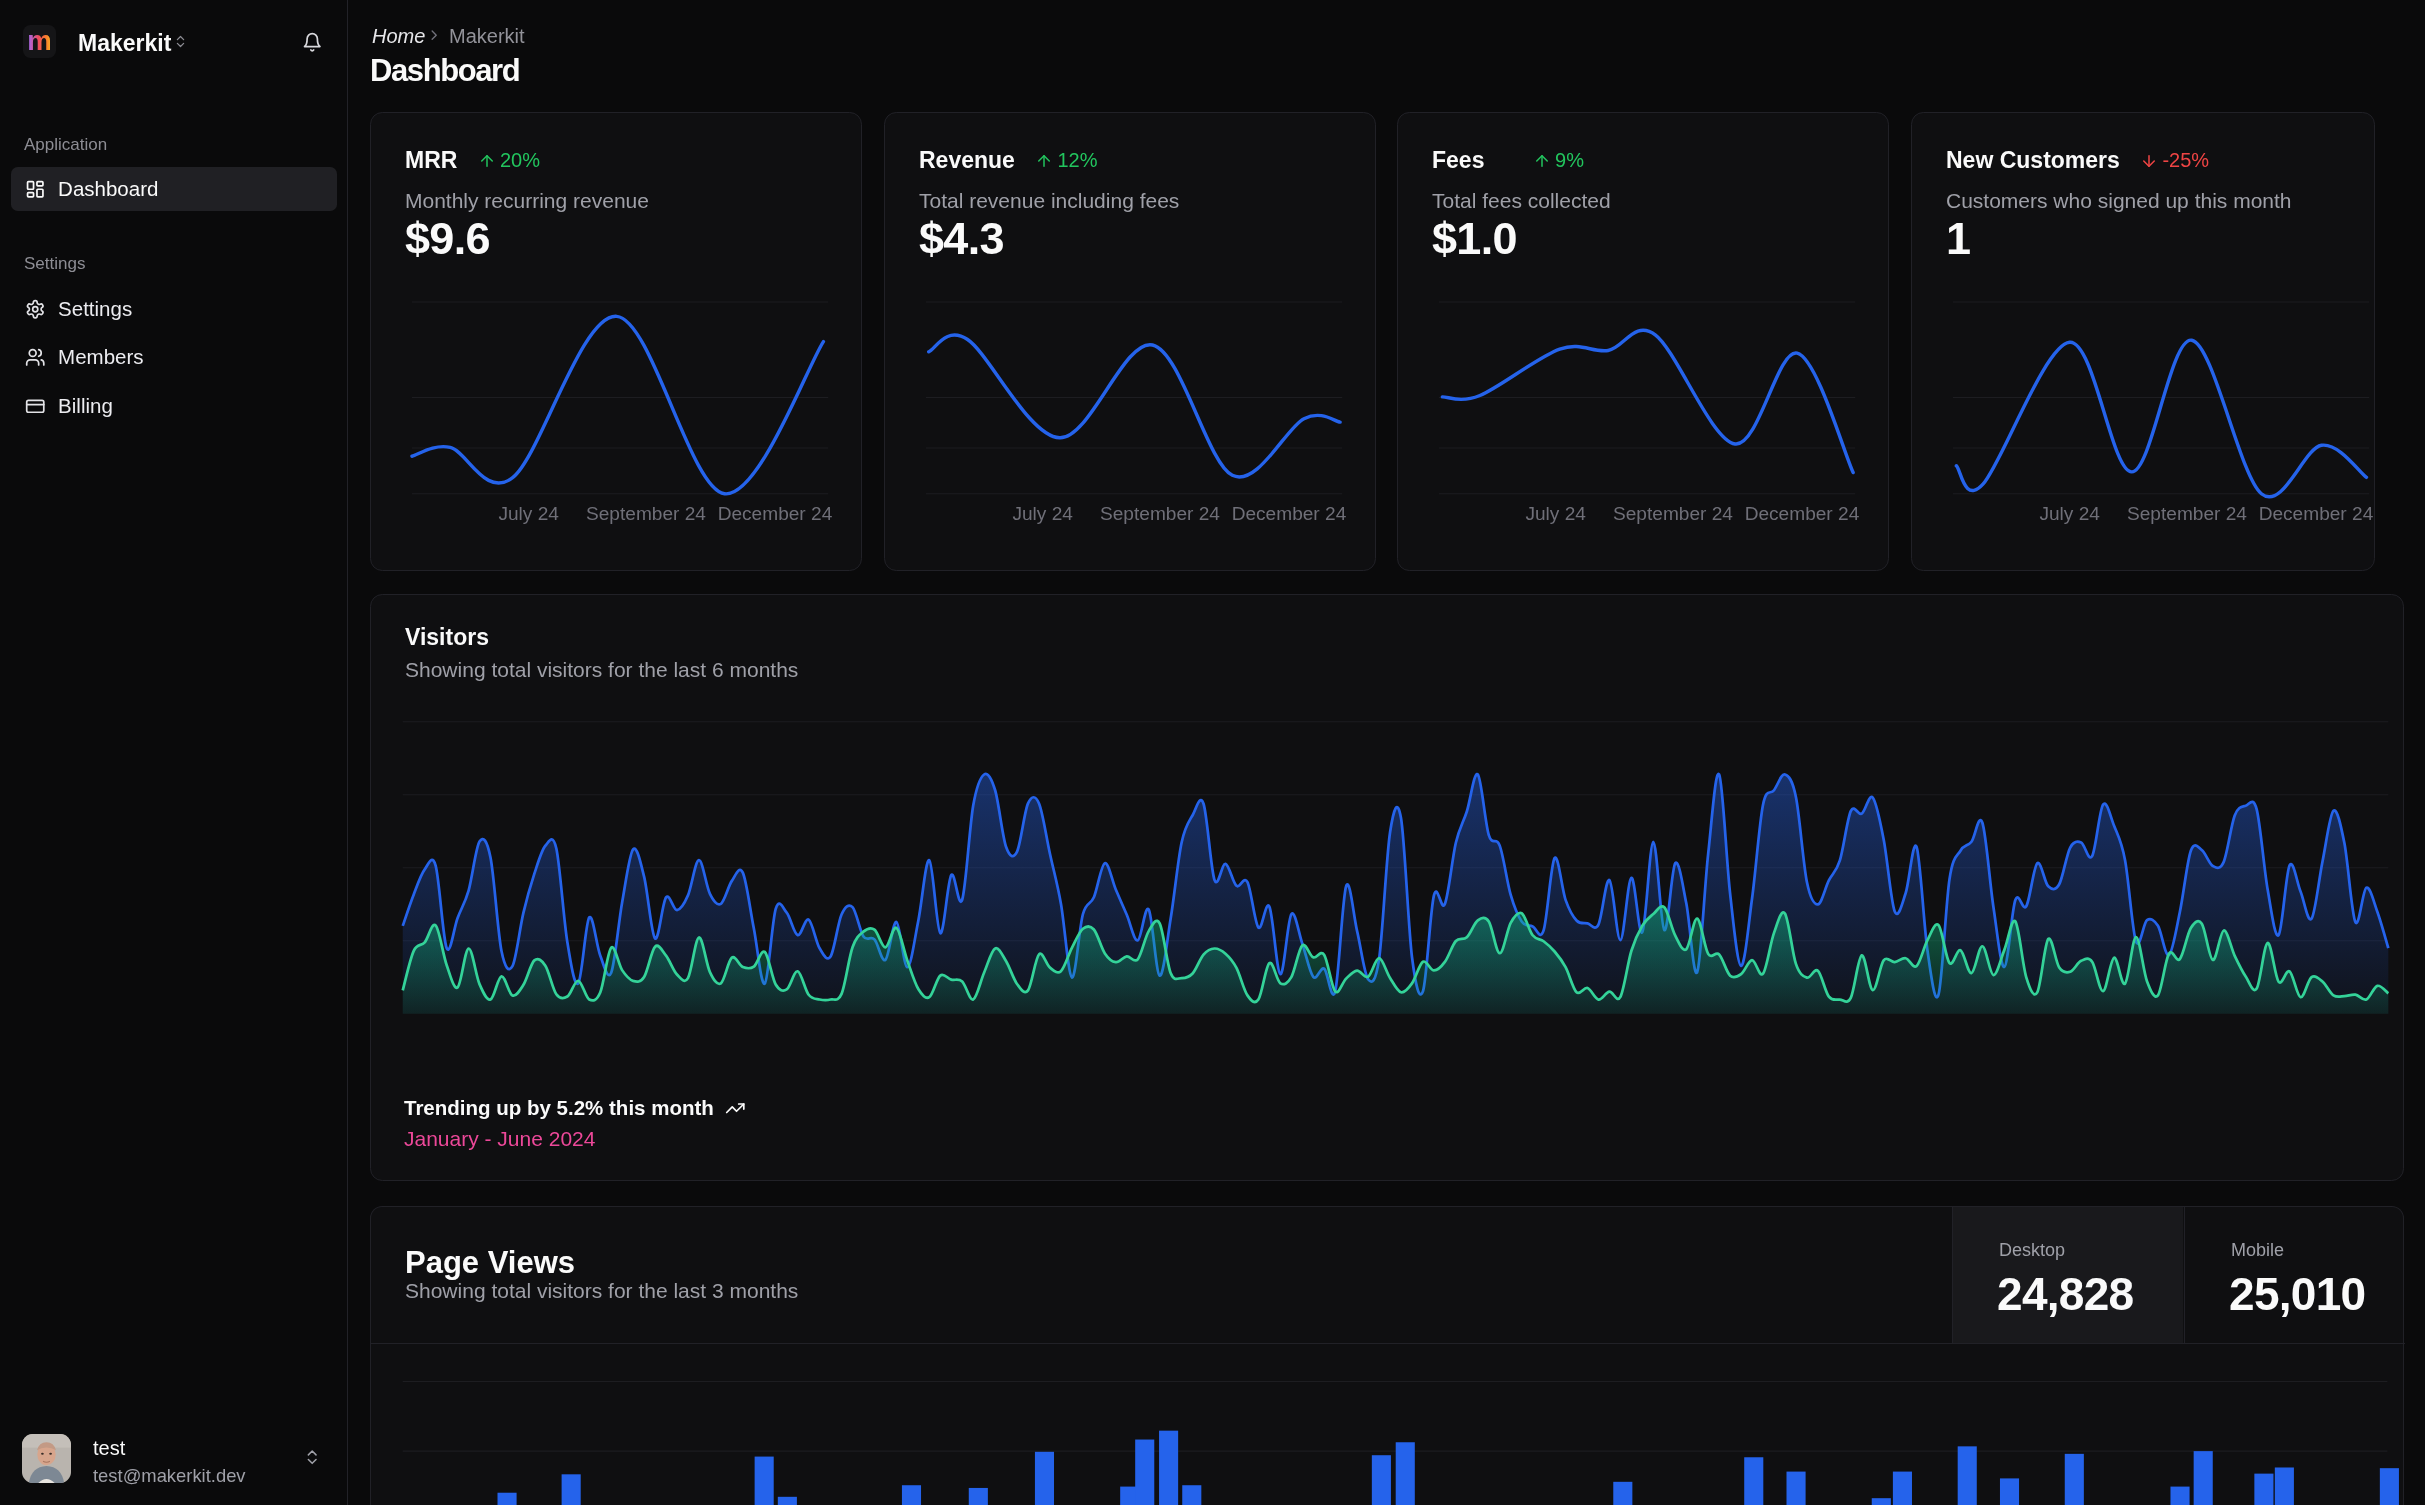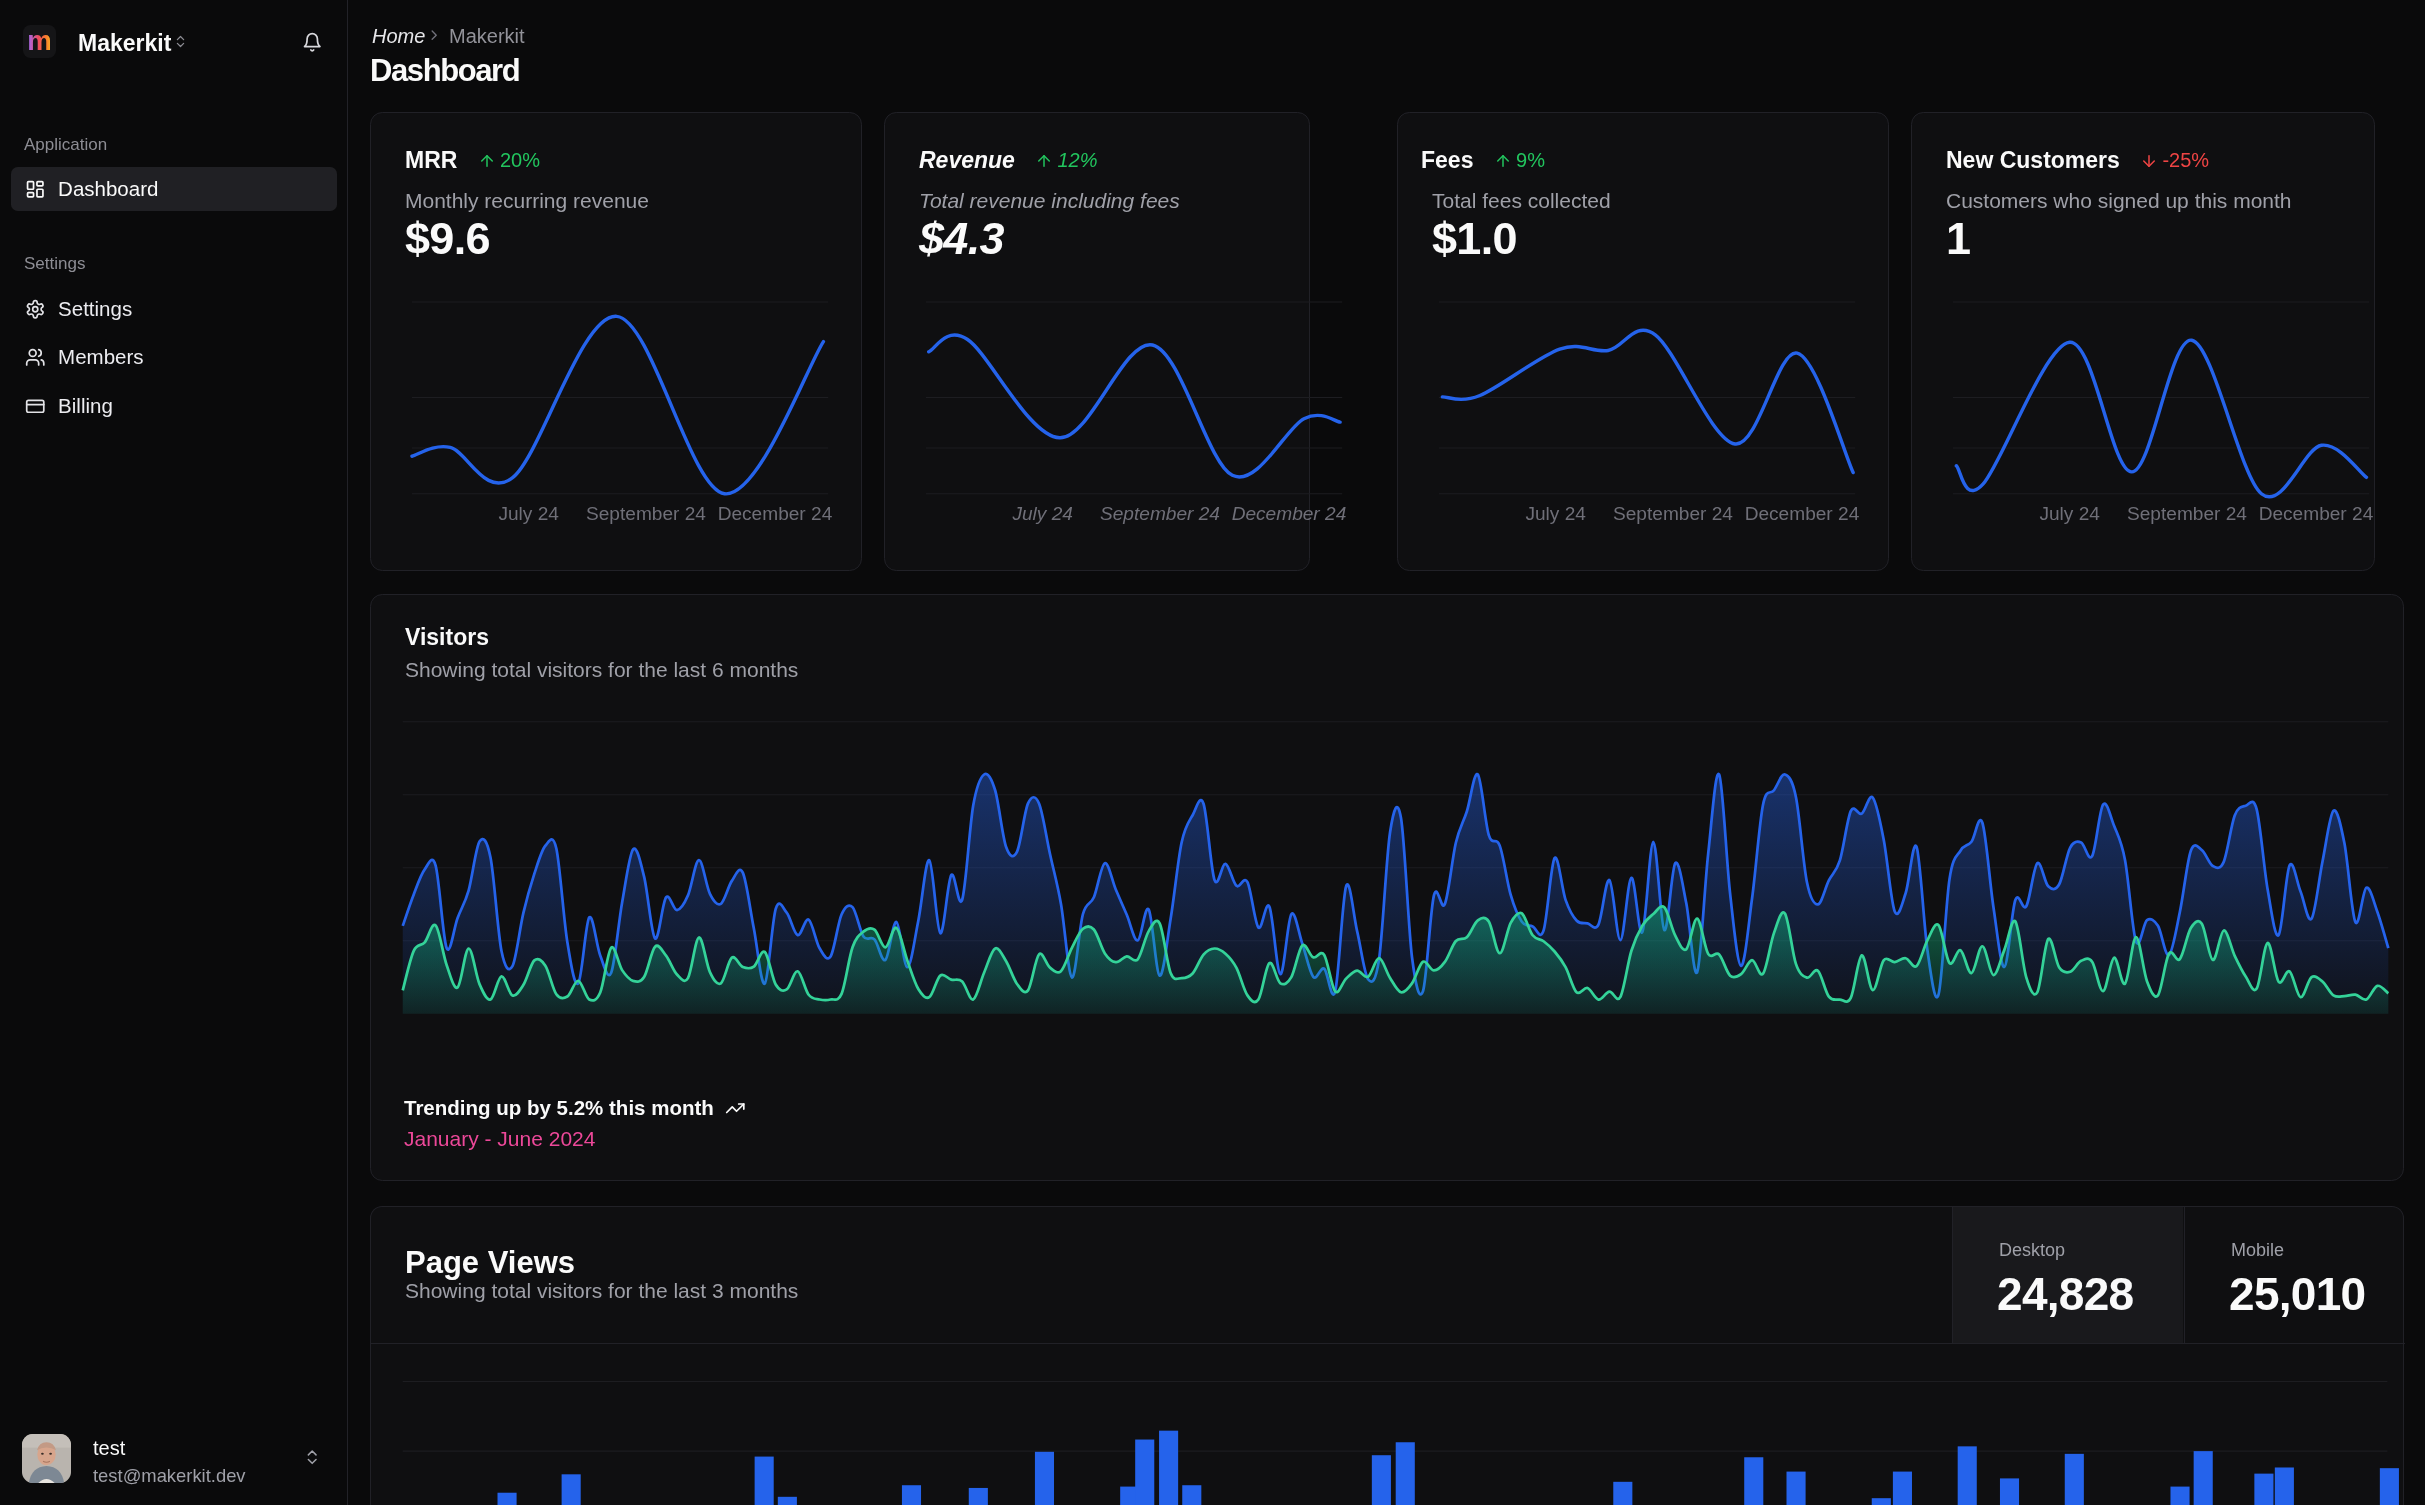--- a/index.html
+++ b/index.html
@@ -111,21 +111,21 @@
       <line x1="60" y1="156" x2="670" y2="156"></line>
       <line x1="60" y1="230" x2="670" y2="230"></line>
       <line x1="60" y1="297" x2="670" y2="297"></line>
     </g>
     <path transform="translate(0,-425)" d="M 60.0,667.0 C 69.3,664.8 91.3,648.8 116.0,654.0 C 140.7,659.2 167.3,730.0 208.0,698.0 C 248.7,666.0 308.3,458.0 360.0,462.0 C 411.7,466.0 467.5,715.8 518.0,722.0 C 568.5,728.2 638.8,536.2 663.0,499.0 " fill="none" stroke="#2563eb" stroke-width="5" stroke-linecap="round"></path>
     <text x="231" y="335" class="axis" text-anchor="middle">July 24</text>
     <text x="403" y="335" class="axis" text-anchor="middle">September 24</text>
     <text x="592" y="335" class="axis" text-anchor="middle">December 24</text>
   </svg>
 </div>
-<div class="card" style="left:884px;top:112px;width:426px;height:459px;font-style:italic;">
+<div class="card" style="left:884px;top:112px;width:492px;height:459px;">
   <div class="crow" style="left:34px;top:34px;">
       <span class="ctitle">Revenue</span>
     <span class="badge" style="color:#22c55e"><svg width="18" height="18" viewBox="0 0 24 24" fill="none" stroke="#22c55e" stroke-width="2" stroke-linecap="round" stroke-linejoin="round" style="margin-right:4.1px">
           <path d="M12 19V5"></path>
           <path d="m5 12 7-7 7 7"></path>
         </svg>12%</span>
     </div>
   <div class="csub" style="left:34px;top:76px;">Total revenue including fees</div>
   <div class="cval" style="left:34px;top:100px;">$4.3</div>
   <svg class="abs" style="left:0;top:178px" width="492" height="239" viewBox="0 0 721 350">
@@ -135,21 +135,21 @@
       <line x1="60" y1="230" x2="670" y2="230"></line>
       <line x1="60" y1="297" x2="670" y2="297"></line>
     </g>
     <path transform="translate(0,-425)" d="M 64.0,514.0 C 73.5,511.0 89.0,475.0 121.0,496.0 C 153.0,517.0 210.8,638.7 256.0,640.0 C 301.2,641.3 349.8,494.8 392.0,504.0 C 434.2,513.2 472.0,677.0 509.0,695.0 C 546.0,713.0 587.7,625.0 614.0,612.0 C 640.3,599.0 658.2,616.2 667.0,617.0 " fill="none" stroke="#2563eb" stroke-width="5" stroke-linecap="round"></path>
     <text x="231" y="335" class="axis" text-anchor="middle">July 24</text>
     <text x="403" y="335" class="axis" text-anchor="middle">September 24</text>
     <text x="592" y="335" class="axis" text-anchor="middle">December 24</text>
   </svg>
 </div>
 <div class="card" style="left:1397px;top:112px;width:492px;height:459px;">
-  <div class="crow" style="left:23px;top:34px;">
+  <div class="crow" style="left:34px;top:34px;gap:28px;">
       <span class="ctitle">Fees</span>
     <span class="badge" style="color:#22c55e"><svg width="18" height="18" viewBox="0 0 24 24" fill="none" stroke="#22c55e" stroke-width="2" stroke-linecap="round" stroke-linejoin="round" style="margin-right:4.1px">
           <path d="M12 19V5"></path>
           <path d="m5 12 7-7 7 7"></path>
         </svg>9%</span>
     </div>
   <div class="csub" style="left:34px;top:76px;">Total fees collected</div>
   <div class="cval" style="left:34px;top:100px;">$1.0</div>
   <svg class="abs" style="left:0;top:178px" width="492" height="239" viewBox="0 0 721 350">
     <g stroke="#1d1d21" stroke-width="1.5">

